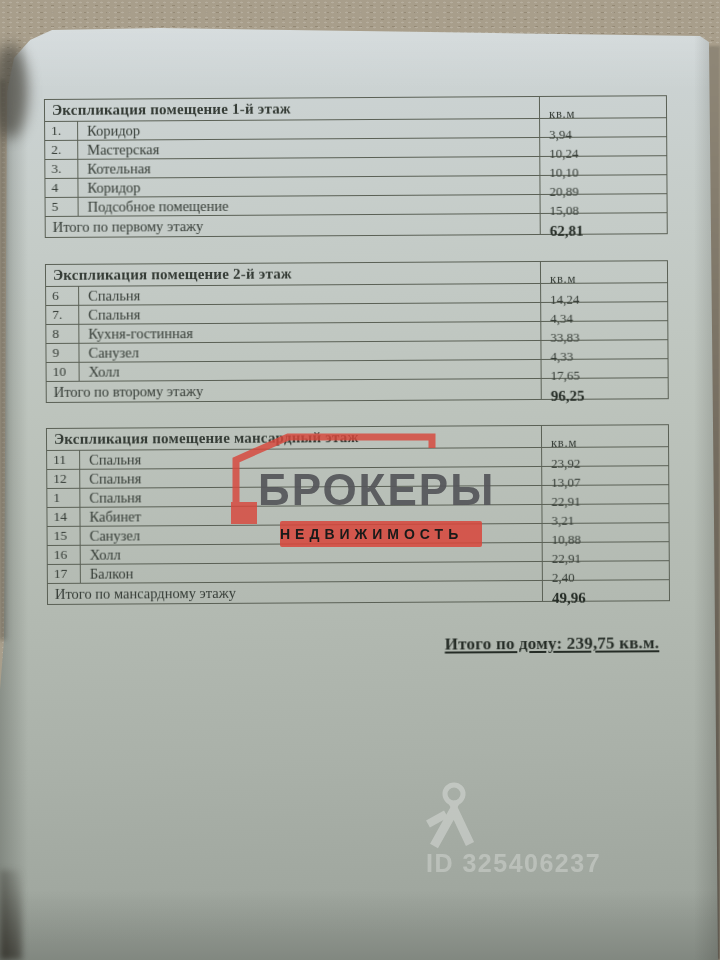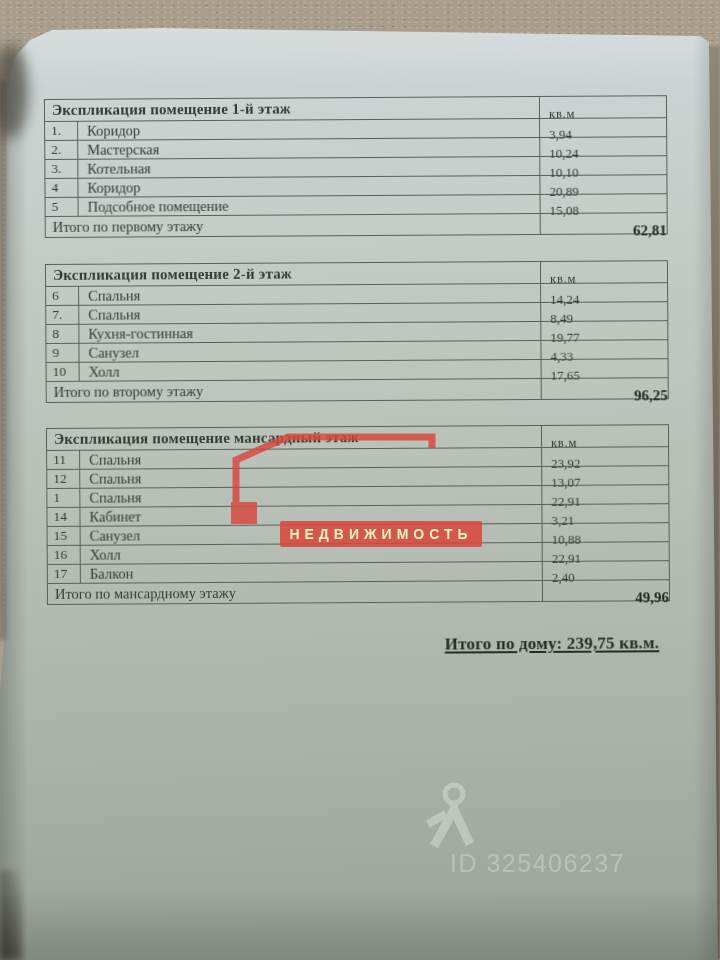--- a/index.html
+++ b/index.html
@@ -64,53 +64,53 @@
   }
   .floor-table thead th{height:21px}
   .floor-table tbody td{height:18px}
   .floor-table tfoot td{height:20px}
   th.c-title{padding-left:7px;font-weight:bold;font-size:15px;letter-spacing:.2px;}
   th.c-unit{padding-left:9px;font-size:12.5px;letter-spacing:.8px;}
   td.c-num{padding-left:6px;font-size:13.5px;}
   td.c-name{padding-left:9px;font-size:14.5px;}
   td.c-val{padding-left:9px;font-size:13px;}
   td.c-total-label{padding-left:7px;font-size:14.5px;}
-  td.c-total-val{padding-left:9px;font-size:15px;font-weight:bold;color:var(--ink-strong,#252c26);text-align:right;}
+  td.c-total-val{padding-left:9px;font-size:15px;font-weight:bold;color:var(--ink-strong,#252c26);}
   
   .shift{position:relative;top:7px;display:inline-block;}
   .grand-total{
     position:absolute;top:637px;left:10px;width:646px;text-align:right;
     font-size:17px;font-weight:bold;color:var(--ink-strong,#252c26);
     text-decoration:underline;text-decoration-thickness:2px;text-underline-offset:2px;
     letter-spacing:.2px;
   }
   
   .wm-brokery{position:absolute;inset:0;z-index:5;pointer-events:none;
     font-family:"Liberation Sans",sans-serif;}
   .wm-brokery svg{position:absolute;left:226px;top:424px;opacity:.82;}
   .brokery-title{
     position:absolute;left:258px;top:468px;font-size:44px;font-weight:bold;
     letter-spacing:2px;line-height:1;color:var(--brand-gray,#56575b);opacity:.93;
   }
   .brokery-subtitle{
     position:absolute;left:280px;top:521px;width:202px;height:26px;
     background:var(--brand-red,#d8473c);opacity:.86;border-radius:2px;
-    color:#fef9c3;font-size:14px;font-weight:bold;letter-spacing:5px;
-    line-height:26px;text-align:center;
+    color:#000000;font-size:14px;font-weight:bold;letter-spacing:5px;
+    line-height:26px;text-align:left;
   }
   
   .wm-cian{position:absolute;inset:0;z-index:5;pointer-events:none;
     font-family:"Liberation Sans",sans-serif;color:var(--wm-white,#fff);}
   .wm-cian svg{position:absolute;left:408px;top:782px;opacity:.3;}
   .cian-logo-text{
     position:absolute;left:472px;top:800px;font-size:60px;font-weight:bold;
     line-height:1;letter-spacing:4px;opacity:.33;
   }
   .cian-id-text{
-    position:absolute;left:450px;top:851px;font-size:25px;font-weight:normal;
+    position:absolute;left:426px;top:851px;font-size:25px;font-weight:bold;
     line-height:1;letter-spacing:1.5px;opacity:.27;
   }
   
   .dark-blob{
     position:absolute;left:-8px;top:44px;width:36px;height:95px;z-index:4;
     background:#4f4d45;border-radius:50%;filter:blur(7px);opacity:.75;
   }
   .left-edge-shadow{
     position:absolute;left:0;top:80px;width:9px;height:560px;z-index:4;
     background:linear-gradient(90deg,rgba(60,58,50,.55),rgba(60,58,50,0));
@@ -194,26 +194,26 @@
     </thead>
     <tbody>
           <tr class="room-row">
     <td class="c-num">6</td>
     <td class="c-name">Спальня</td>
     <td class="c-val"><span class="shift">14,24</span></td>
   </tr>
           <tr class="room-row">
     <td class="c-num">7.</td>
     <td class="c-name">Спальня</td>
-    <td class="c-val"><span class="shift">8,49</span></td>
+    <td class="c-val"><span class="shift">4,34</span></td>
   </tr>
           <tr class="room-row">
     <td class="c-num">8</td>
     <td class="c-name">Кухня-гостинная</td>
-    <td class="c-val"><span class="shift">19,77</span></td>
+    <td class="c-val"><span class="shift">33,83</span></td>
   </tr>
           <tr class="room-row">
     <td class="c-num">9</td>
     <td class="c-name">Санузел</td>
     <td class="c-val"><span class="shift">4,33</span></td>
   </tr>
           <tr class="room-row">
     <td class="c-num">10</td>
     <td class="c-name">Холл</td>
     <td class="c-val"><span class="shift">17,65</span></td>
@@ -284,20 +284,21 @@
   </table>
     </div>
   <div class="grand-total">Итого по дому: 239,75 кв.м.</div>
 </div>
 
 <div class="wm-brokery">
   <svg width="230" height="110" viewBox="0 0 230 110">
     <polyline points="10,82 10,36 62,13 206,13 206,24" fill="none" stroke="#d8473c" stroke-width="7"></polyline>
     <rect x="5" y="78" width="26" height="22" fill="#d8473c"></rect>
   </svg>
+  <div class="brokery-title">БРОКЕРЫ</div>
   <div class="brokery-subtitle">НЕДВИЖИМОСТЬ</div>
 </div>
 
 <div class="wm-cian">
   <svg width="80" height="80" viewBox="0 0 80 80">
     <circle cx="46" cy="12" r="9" fill="none" stroke="#ffffff" stroke-width="5"></circle>
     <polygon points="40,21 52,21 46,31" fill="#ffffff"></polygon>
     <path d="M26 64 L46 28 L62 62" fill="none" stroke="#ffffff" stroke-width="9"></path>
     <path d="M20 42 L38 32" fill="none" stroke="#ffffff" stroke-width="8"></path>
   </svg>

